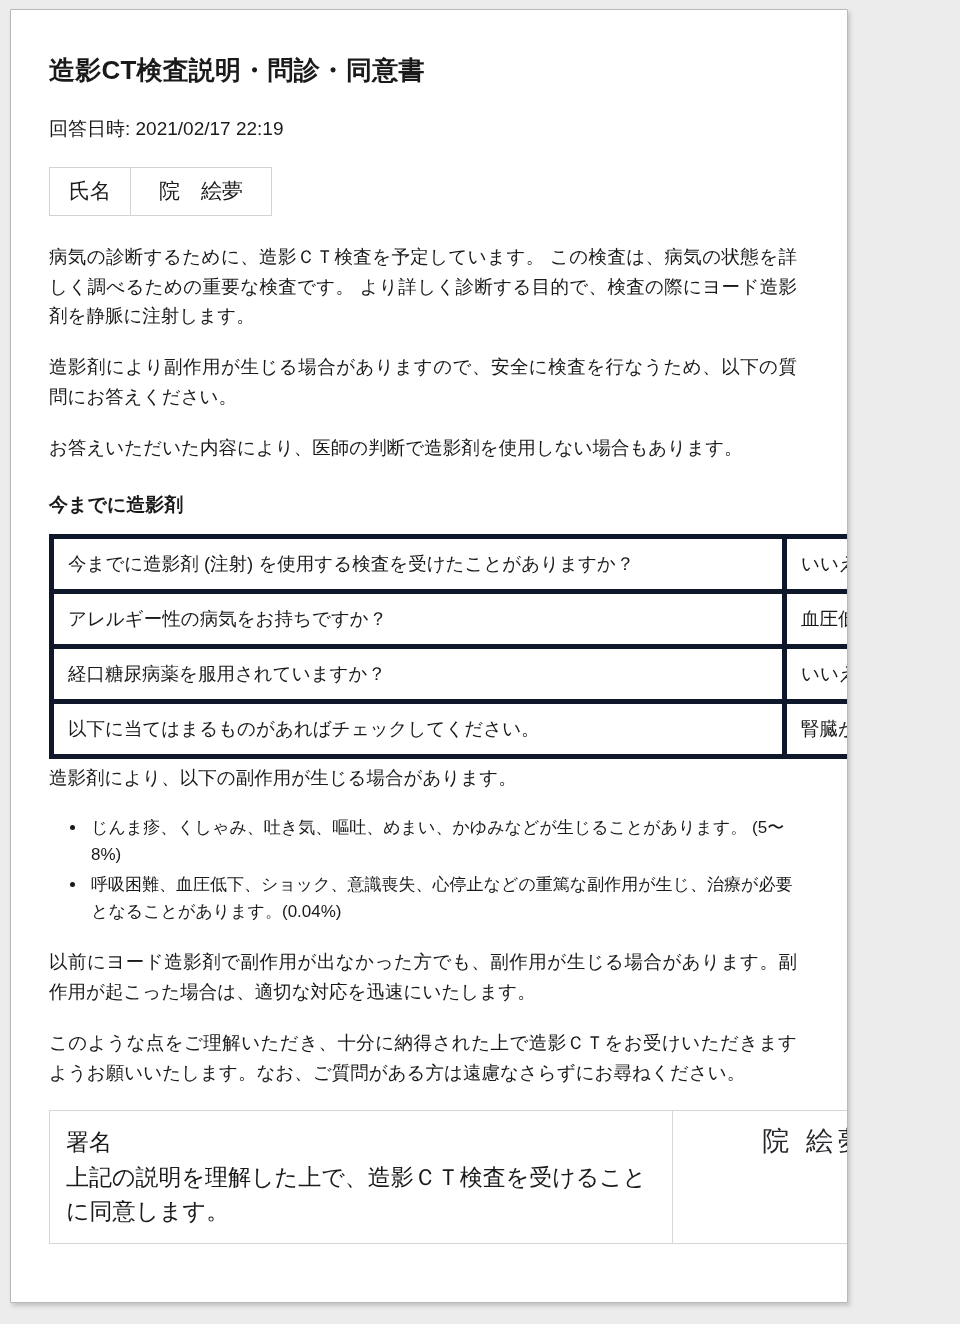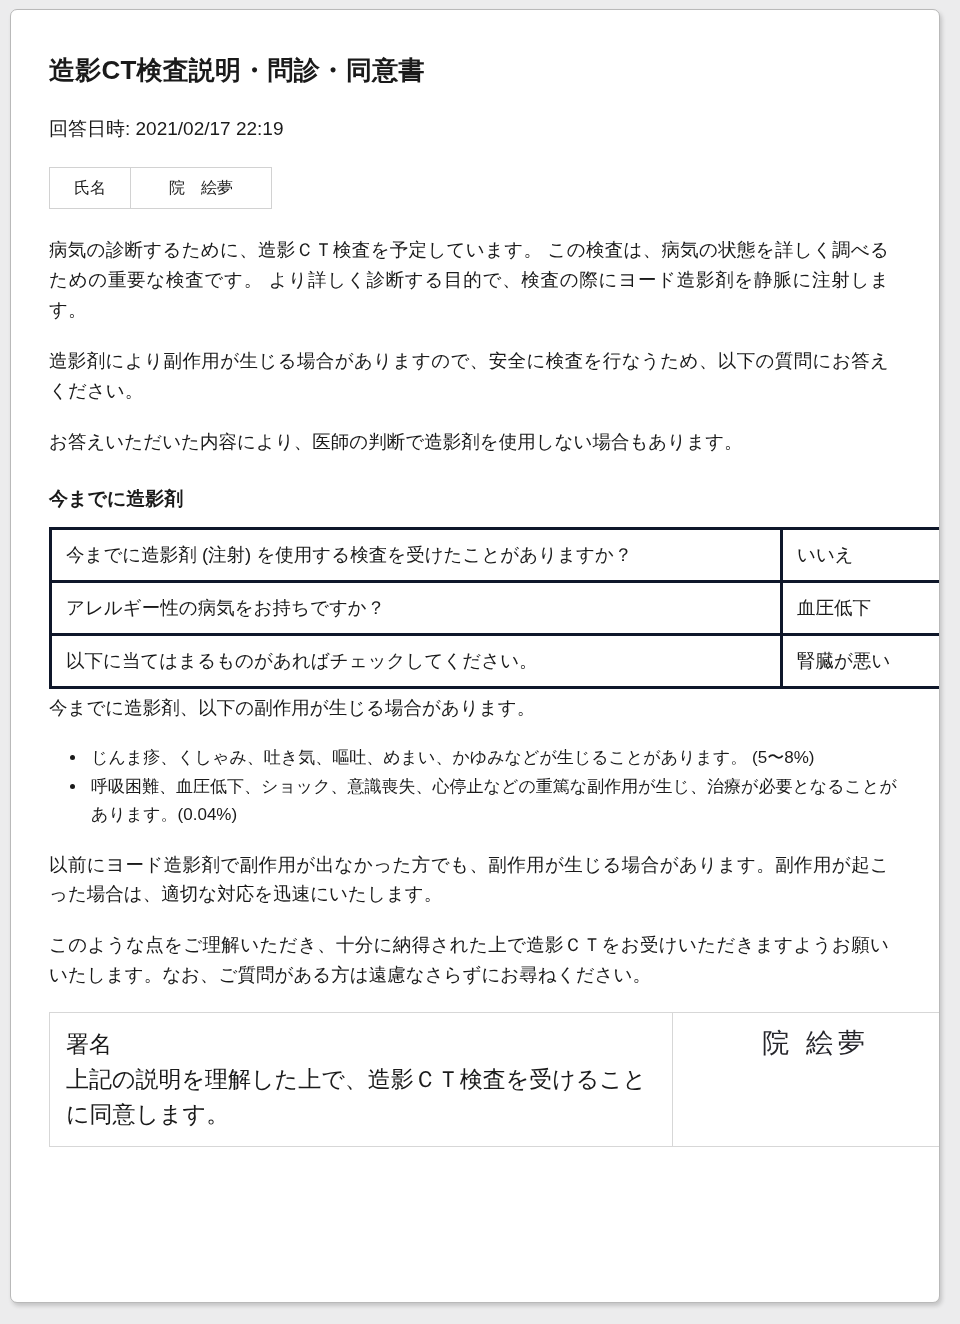--- a/index.html
+++ b/index.html
@@ -13,25 +13,25 @@
     font-family: "Liberation Sans", "DejaVu Sans", sans-serif;
     color: #1a1a1a;
     overflow: hidden;
   }
 
   
   .page-card {
     position: absolute;
     left: 10px;
     top: 9px;
-    width: 930px;
+    width: 838px;
     height: 1294px;
     background: #ffffff;
     border: 1px solid #b9b9b9;
-    border-radius: 7px;
+    border-radius: 1px;
     box-sizing: border-box;
     box-shadow: 2px 3px 4px rgba(0,0,0,0.17);
     overflow: hidden;
   }
   .page-inner {
     padding: 44px 38px 0 38px;
   }
 
   
   .doc-title {
@@ -63,38 +63,38 @@
   p.body-text:last-child { margin-bottom: 0; }
 
   
   table.name-table {
     border-collapse: collapse;
     margin: 0 0 26px 0;
     table-layout: fixed;
   }
   table.name-table td {
     border: 1px solid #d2d2d2;
-    font-size: 16px;
+    font-size: 21px;
     padding: 9px 16px;
     line-height: 1.35;
     white-space: pre;
     text-align: center;
   }
   td.name-label { width: 48px; text-align: center; }
   td.name-value { width: 108px; }
 
   
   table.survey-table {
     border-collapse: collapse;
     width: 844px;
     table-layout: fixed;
     margin: 0 0 4px 0;
   }
   table.survey-table td {
-    border: 3px solid #0f172a;
+    border: 5px solid #0f172a;
     font-size: 18.5px;
     line-height: 1.4;
     padding: 12px 14px;
     vertical-align: middle;
   }
   td.survey-question { width: 700px; }
   td.survey-answer   { width: 142px; }
 
   
   ul.effects-list {
@@ -173,28 +173,32 @@
       <tbody>
         <tr>
           <td class="survey-question">今までに造影剤 (注射) を使用する検査を受けたことがありますか？</td>
           <td class="survey-answer">いいえ</td>
         </tr>
         <tr>
           <td class="survey-question">アレルギー性の病気をお持ちですか？</td>
           <td class="survey-answer">血圧低下</td>
         </tr>
         <tr>
+          <td class="survey-question">経口糖尿病薬を服用されていますか？</td>
+          <td class="survey-answer">いいえ</td>
+        </tr>
+        <tr>
           <td class="survey-question">以下に当てはまるものがあればチェックしてください。</td>
           <td class="survey-answer">腎臓が悪い</td>
         </tr>
       </tbody>
     </table>
 
 
-    <p class="body-text">今までに造影剤、以下の副作用が生じる場合があります。</p>
+    <p class="body-text">造影剤により、以下の副作用が生じる場合があります。</p>
 
     <ul class="effects-list">
       <li>じんま疹、くしゃみ、吐き気、嘔吐、めまい、かゆみなどが生じることがあります。 (5〜8%)</li>
       <li>呼吸困難、血圧低下、ショック、意識喪失、心停止などの重篤な副作用が生じ、治療が必要となることがあります。(0.04%)</li>
     </ul>
 
     <p class="body-text">以前にヨード造影剤で副作用が出なかった方でも、副作用が生じる場合があります。副作用が起こった場合は、適切な対応を迅速にいたします。</p>
 
     <p class="body-text">このような点をご理解いただき、十分に納得された上で造影ＣＴをお受けいただきますようお願いいたします。なお、ご質問がある方は遠慮なさらずにお尋ねください。</p>
 

